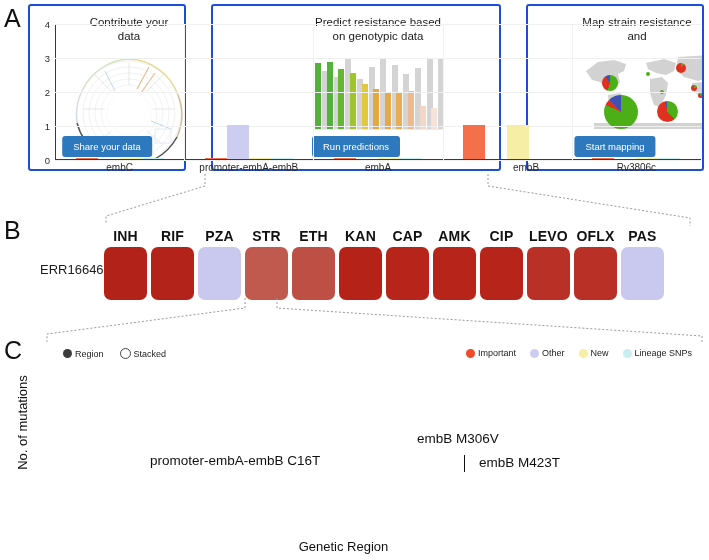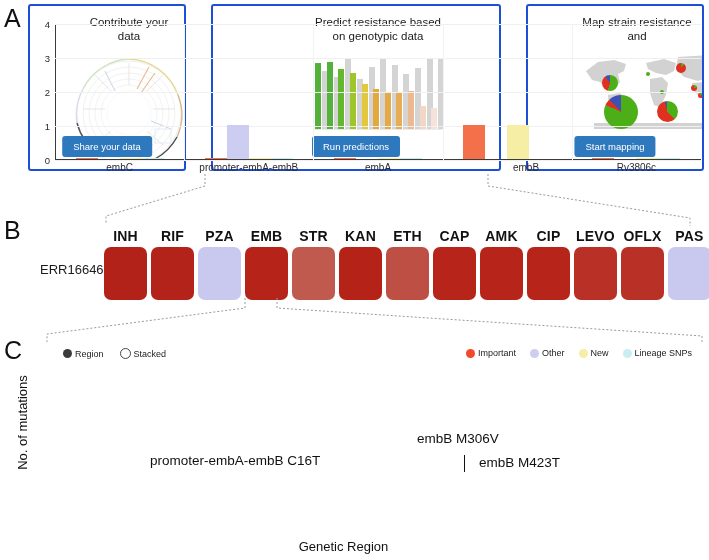--- a/index.html
+++ b/index.html
@@ -282,34 +282,30 @@
       </div>
       <div class="drug-col">
         <div class="drug-name">RIF</div>
         <div class="drug-cell" style="background: rgb(179, 35, 25);"></div>
       </div>
       <div class="drug-col">
         <div class="drug-name">PZA</div>
         <div class="drug-cell" style="background: rgb(201, 201, 240);"></div>
       </div>
       <div class="drug-col">
-        <div class="drug-name">EMB</div>
-        <div class="drug-cell" style="background: rgb(182, 36, 25);"></div>
-      </div>
-      <div class="drug-col">
         <div class="drug-name">STR</div>
         <div class="drug-cell" style="background: rgb(192, 90, 78);"></div>
       </div>
       <div class="drug-col">
+        <div class="drug-name">ETH</div>
+        <div class="drug-cell" style="background: rgb(189, 79, 68);"></div>
+      </div>
+      <div class="drug-col">
         <div class="drug-name">KAN</div>
         <div class="drug-cell" style="background: rgb(181, 35, 24);"></div>
-      </div>
-      <div class="drug-col">
-        <div class="drug-name">ETH</div>
-        <div class="drug-cell" style="background: rgb(189, 79, 68);"></div>
       </div>
       <div class="drug-col">
         <div class="drug-name">CAP</div>
         <div class="drug-cell" style="background: rgb(183, 36, 25);"></div>
       </div>
       <div class="drug-col">
         <div class="drug-name">AMK</div>
         <div class="drug-cell" style="background: rgb(183, 36, 25);"></div>
       </div>
       <div class="drug-col">

